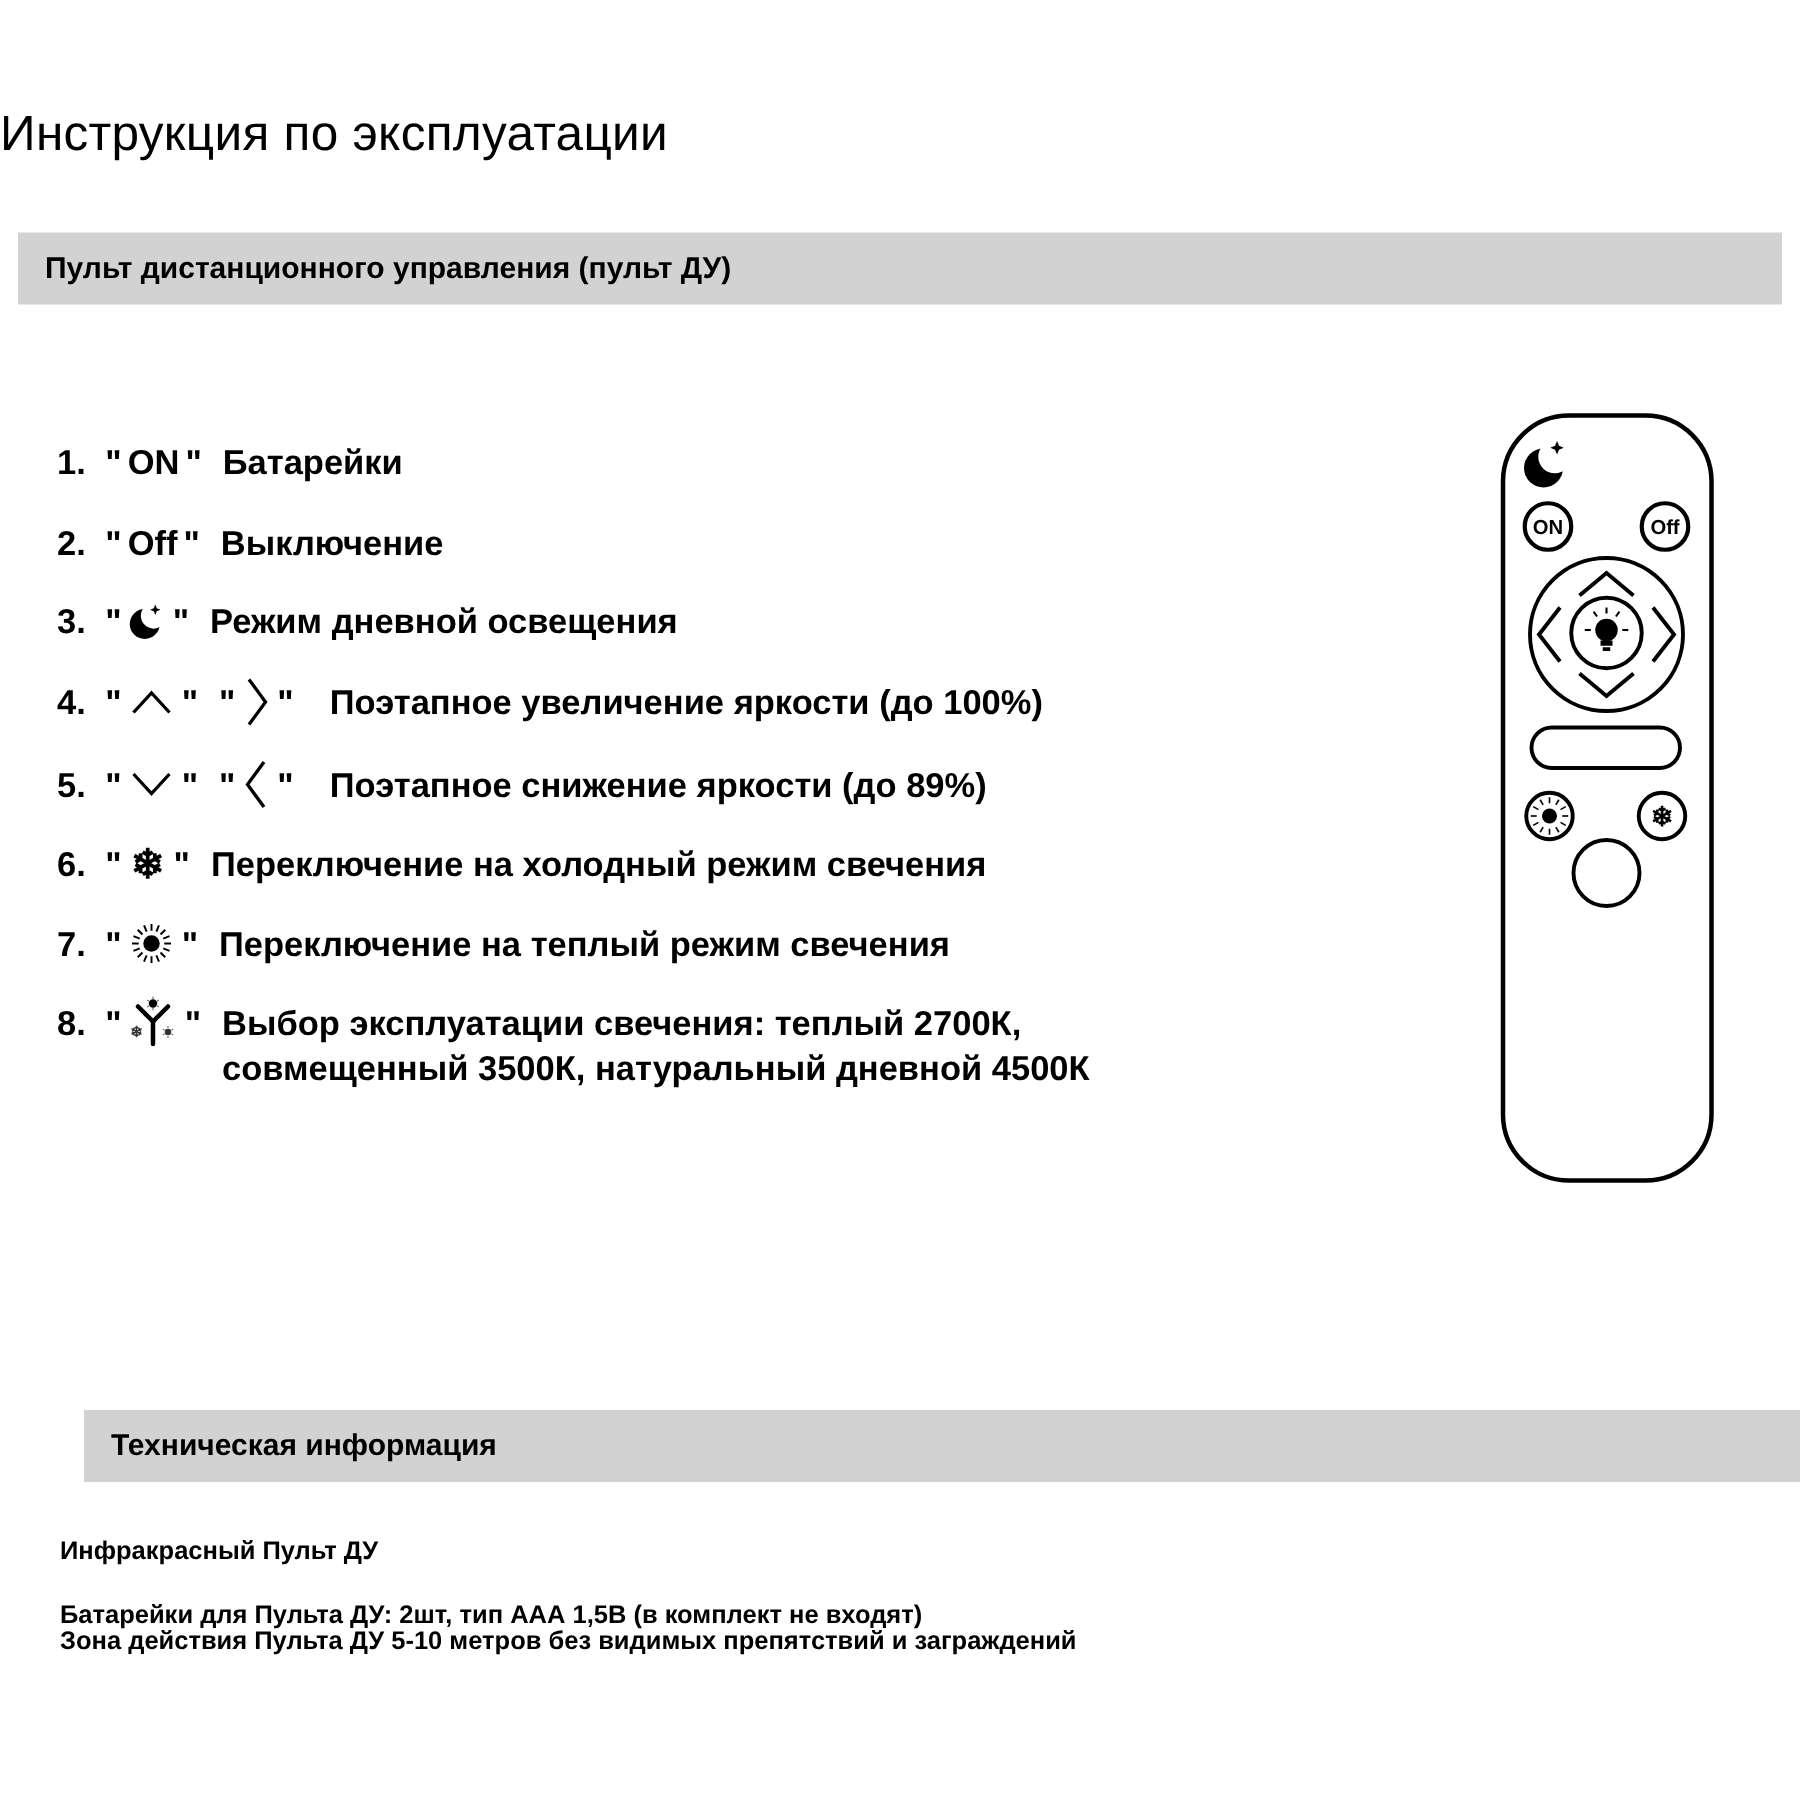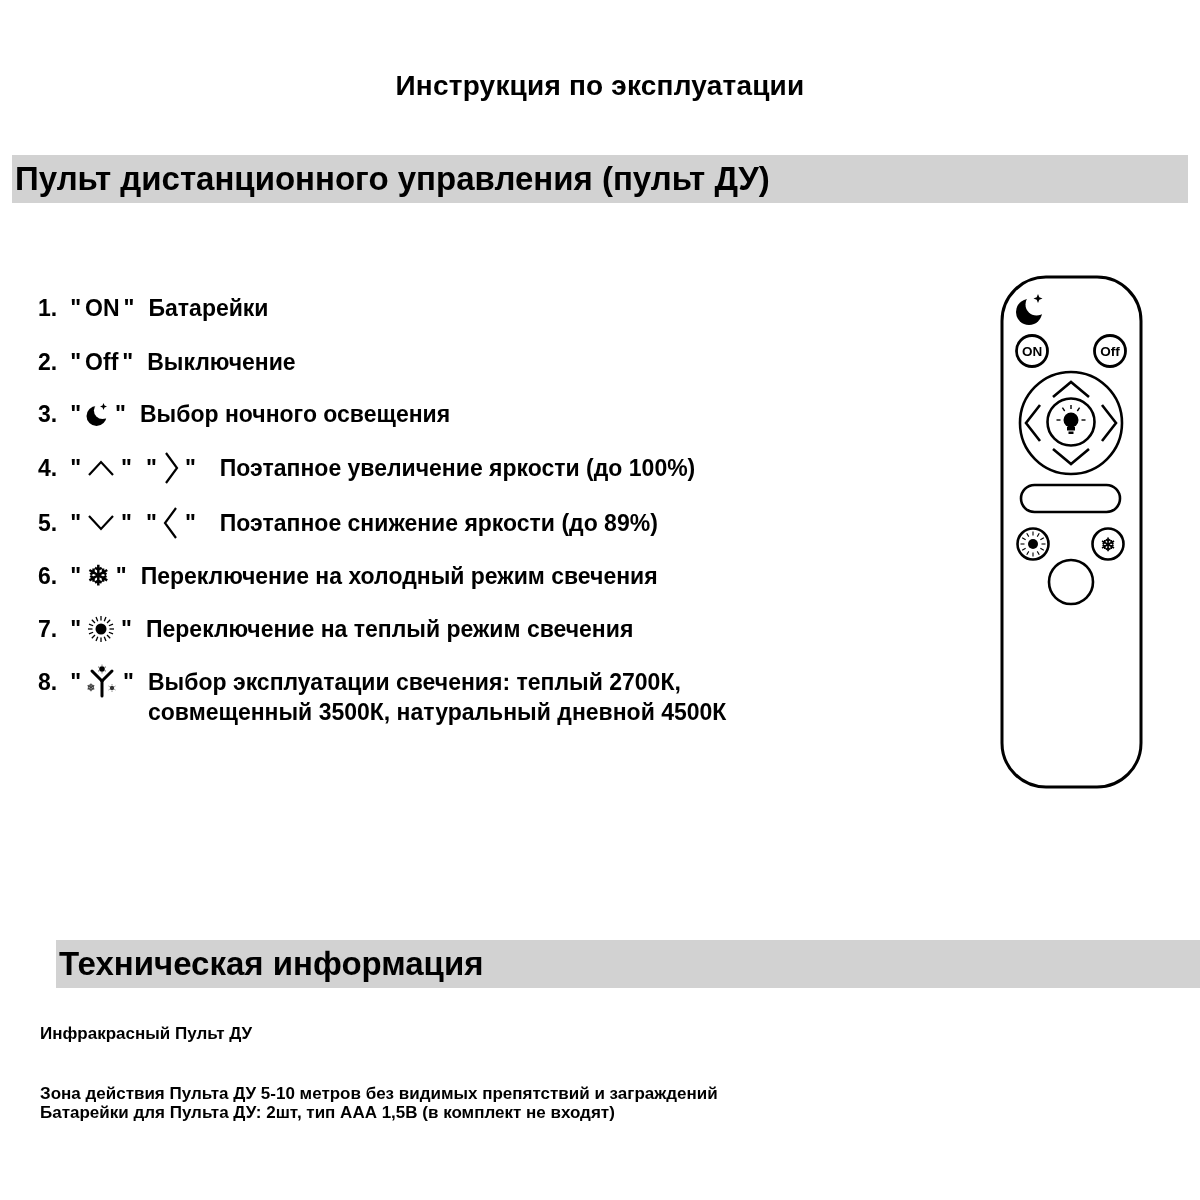--- a/index.html
+++ b/index.html
@@ -1,27 +1,27 @@
 <!DOCTYPE html>
 <html><head>
 <meta charset="utf-8">
 <style>
   * { box-sizing: border-box; margin: 0; padding: 0; }
   html, body { width: 1200px; height: 1200px; background: #ffffff; overflow: hidden; }
   body { position: relative; font-family: "Liberation Sans", sans-serif; color: #000; font-weight: bold; }
 
   .page-title {
     position: absolute; top: 70px; left: 0; width: 100%;
-    text-align: center; font-size: 28px; font-weight: bold; letter-spacing: 0.2px;
+    font-size: 33px; font-weight: normal; letter-spacing: 0.2px;
   }
 
   .section-bar {
     position: absolute; left: 12px; width: 1176px; height: 48px;
     background: #d2d2d2; display: flex; align-items: center;
-    padding-left: 3px; font-size: 33px; font-weight: bold;
+    padding-left: 18px; font-size: 20px; font-weight: bold;
   }
   .bar-remote { top: 155px; }
   .bar-tech   { top: 940px; margin-left: 44px; }
 
   .row {
     position: absolute; left: 38px; display: flex; align-items: center;
     font-size: 23px; font-weight: bold; white-space: nowrap; height: 30px;
   }
   .r1 { top: 293px; } .r2 { top: 347px; } .r3 { top: 399px; }
   .r4 { top: 453px; } .r5 { top: 508px; } .r6 { top: 561px; }
@@ -32,21 +32,21 @@
   .q { margin: 0 4px; }
   .q2 { margin-left: 10px; }
   .lbl { margin-left: 10px; }
   .lbl-far { margin-left: 20px; }
   .icon-svg { display: block; }
   .icon-wrap { display: flex; align-items: center; justify-content: center; }
   .snow-glyph { font-size: 27px; line-height: 1; margin: 0 2px; }
   .two-line { margin-left: 10px; line-height: 30px; white-space: nowrap; }
 
   .tech-line { position: absolute; left: 40px; font-size: 17px; font-weight: bold; white-space: nowrap; }
-  .t1 { top: 1024px; } .t2 { top: 1103px; } .t3 { top: 1084px; }
+  .t1 { top: 1024px; } .t2 { top: 1067px; } .t3 { top: 1084px; }
 
   .remote-wrap { position: absolute; left: 988px; top: 272px; width: 160px; height: 522px; }
   svg text { font-family: "Liberation Sans", sans-serif; font-weight: bold; }
 </style>
 </head>
 <body>
 
 <div class="page-title">Инструкция по эксплуатации</div>
 
 <div class="section-bar bar-remote">
@@ -73,21 +73,21 @@
   <span class="num">3.</span>
   <span class="q">"</span>
   <span class="icon-wrap">
     <svg class="icon-svg" width="26" height="30" viewBox="0 0 26 30">
       <circle cx="11.5" cy="17" r="10" fill="#000"></circle>
       <circle cx="17.5" cy="11.5" r="8.6" fill="#fff"></circle>
       <polygon points="18.5,4 19.5,6.5 22,7.5 19.5,8.5 18.5,11 17.5,8.5 15,7.5 17.5,6.5" fill="#000"></polygon>
     </svg>
   </span>
   <span class="q">"</span>
-  <span class="lbl">Выбор ночного освещения</span>
+  <span class="lbl">Режим дневной освещения</span>
 </div>
 
 <div class="row r4">
   <span class="num">4.</span>
   <span class="q">"</span>
   <span class="icon-wrap">
     <svg class="icon-svg" width="32" height="20" viewBox="0 0 32 20">
       <polyline points="4,17 16,4 28,17" fill="none" stroke="#000" stroke-width="2.2"></polyline>
     </svg>
   </span>

